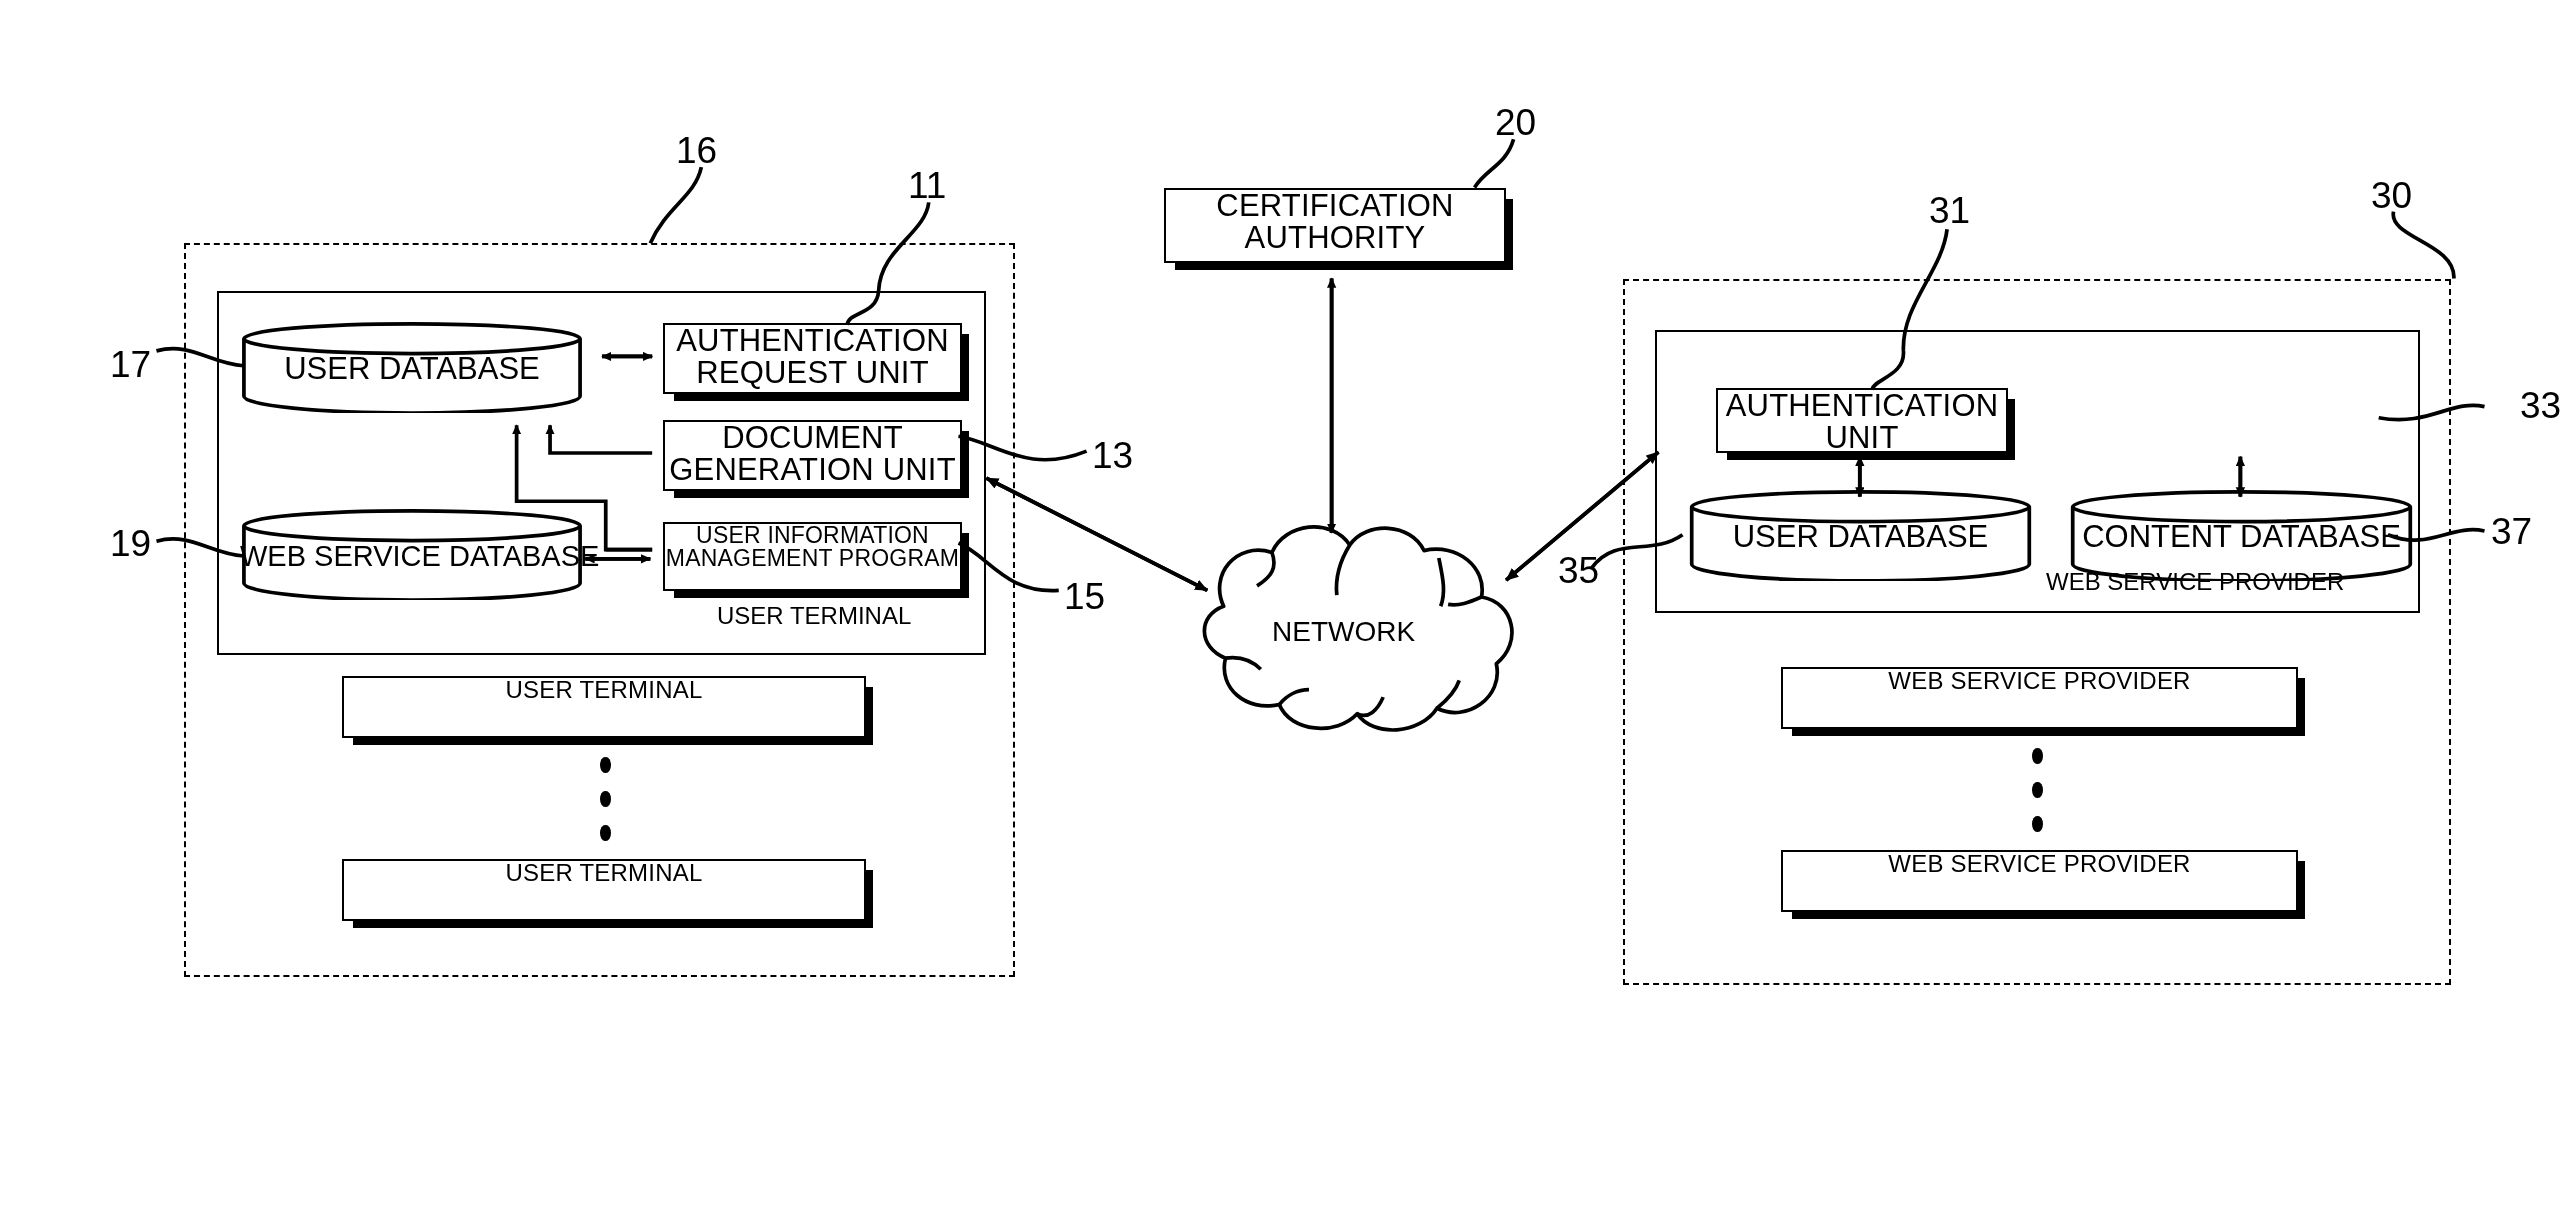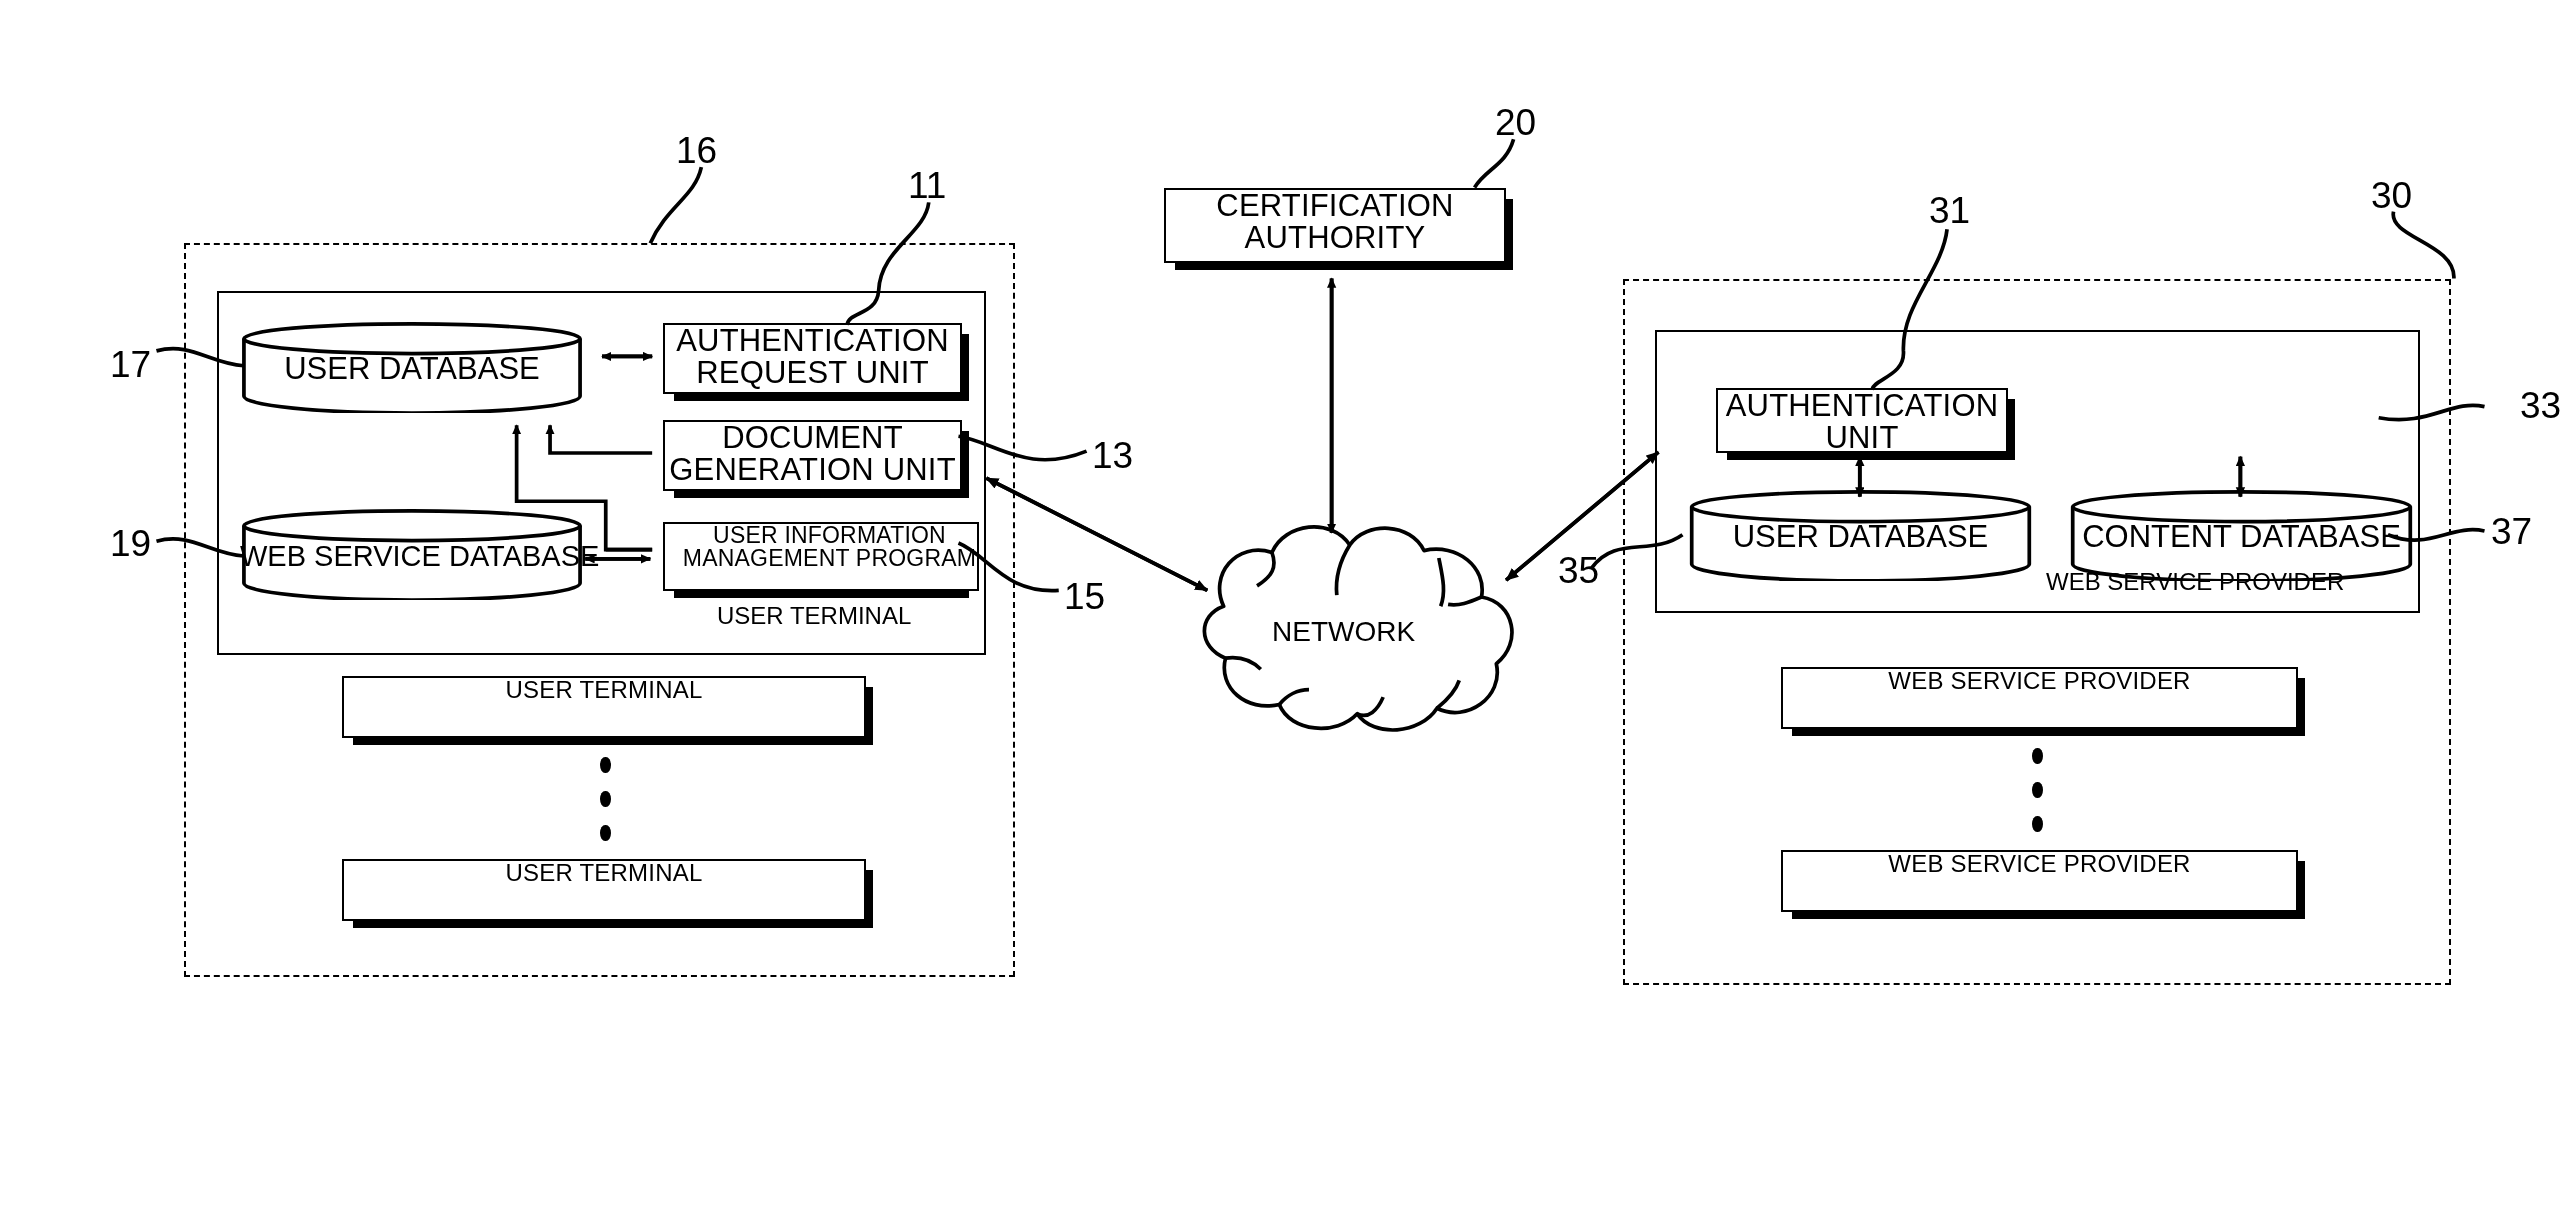--- a/index.html
+++ b/index.html
@@ -118,21 +118,21 @@
       <div>
         <div>DOCUMENT</div>
         <div>GENERATION UNIT</div>
       </div>
     </div>
   </div>
 
   <div class="modwrap" style="left:663px;top:522px;width:295px;height:65px;">
     <span class="sh-right"></span>
     <span class="sh-bottom"></span>
-    <div class="module" style="font-size:23px;padding-left:17px;">
+    <div class="module" style="font-size:23px;">
       <div>
         <div>USER INFORMATION</div>
         <div>MANAGEMENT PROGRAM</div>
       </div>
     </div>
   </div>
 
   <div class="txt fs-cap" style="left:717px;top:602px;">USER TERMINAL</div>
 
   <div class="modwrap" style="left:342px;top:676px;width:520px;height:58px;">

